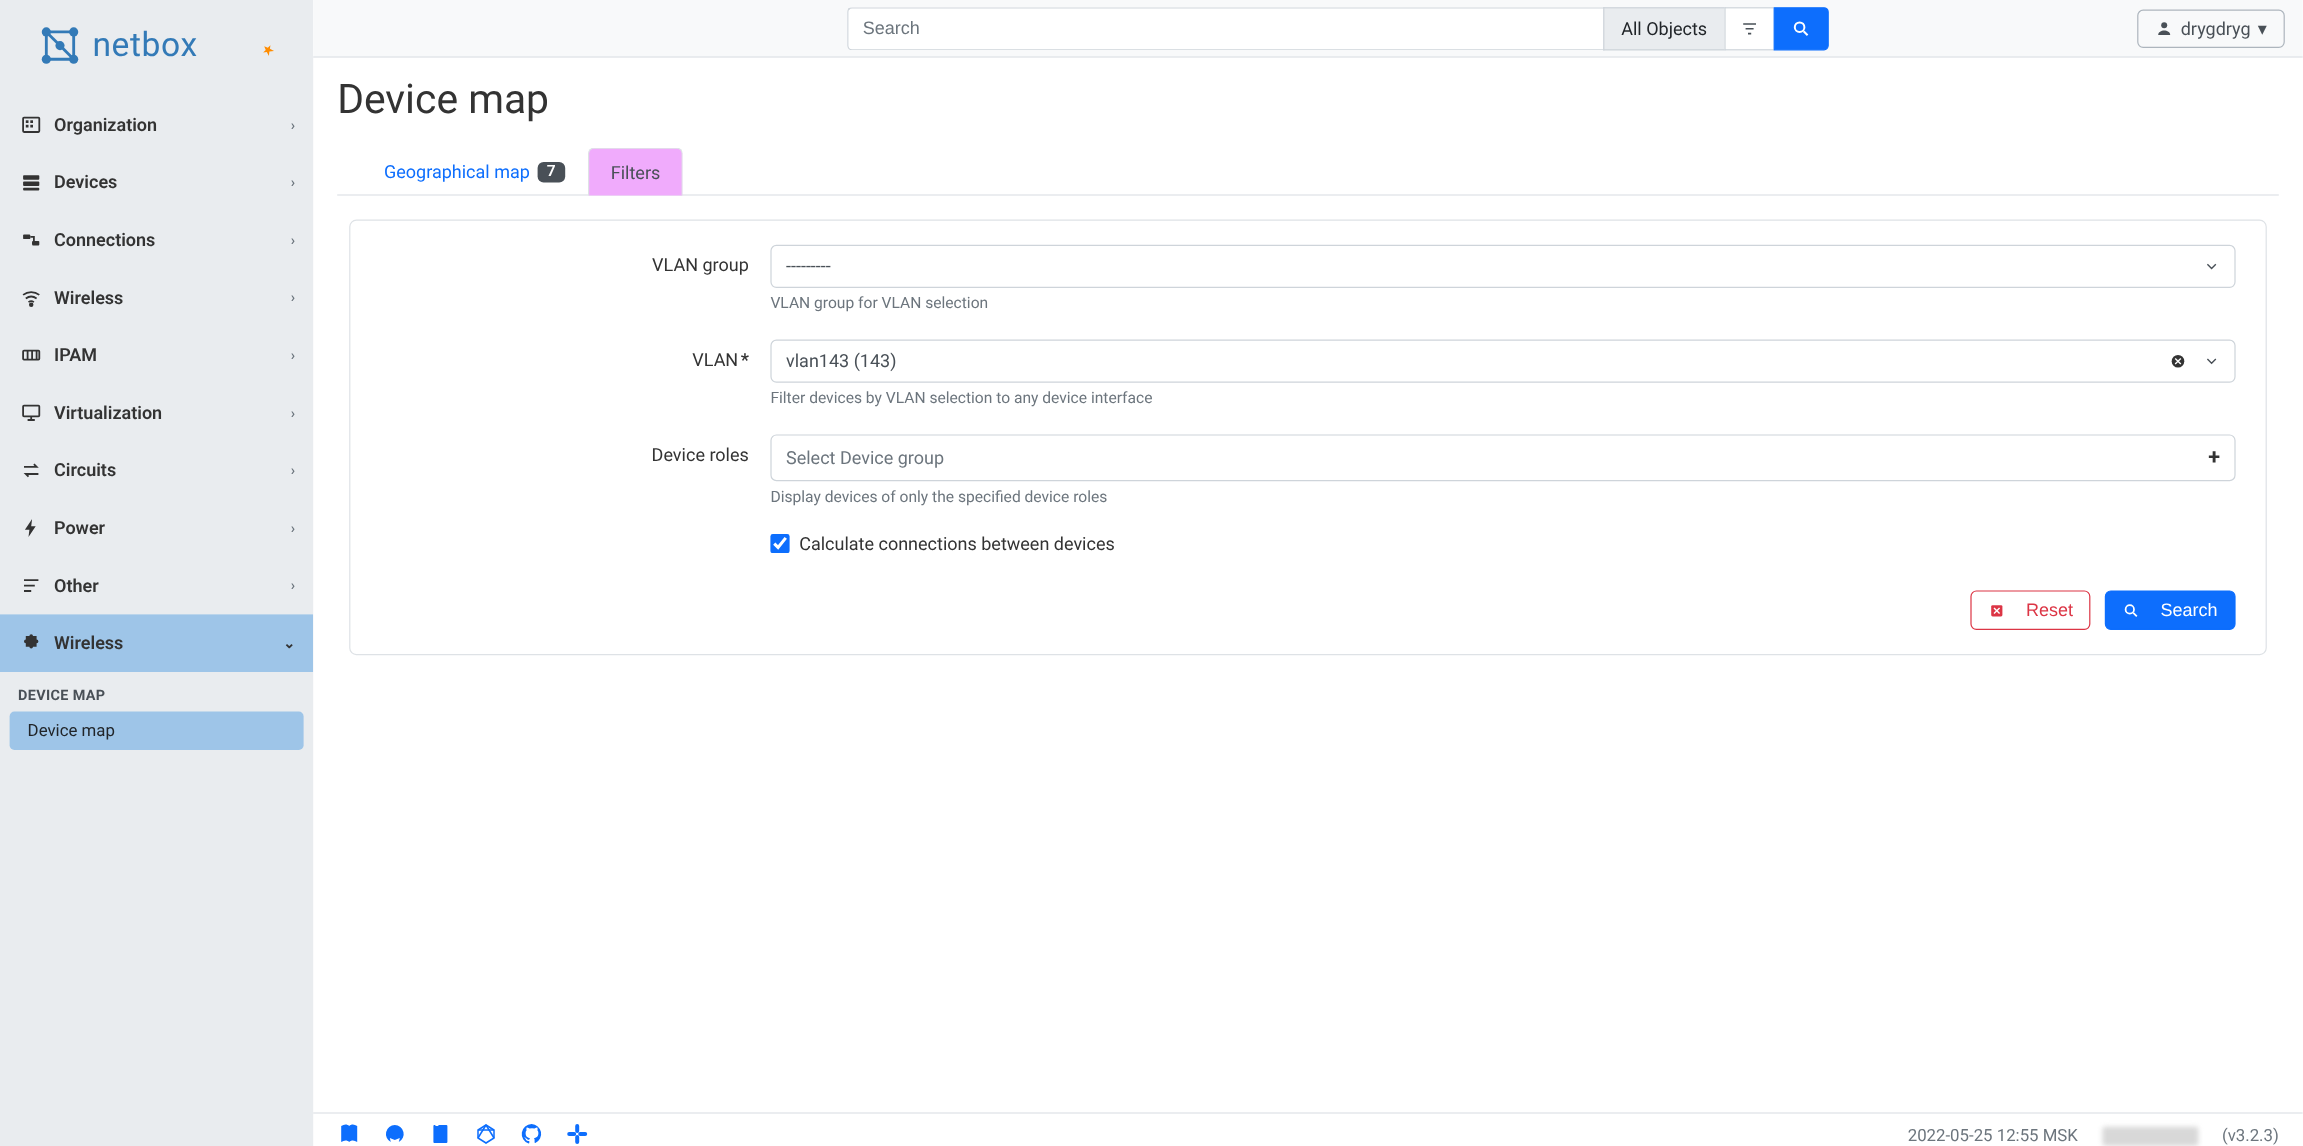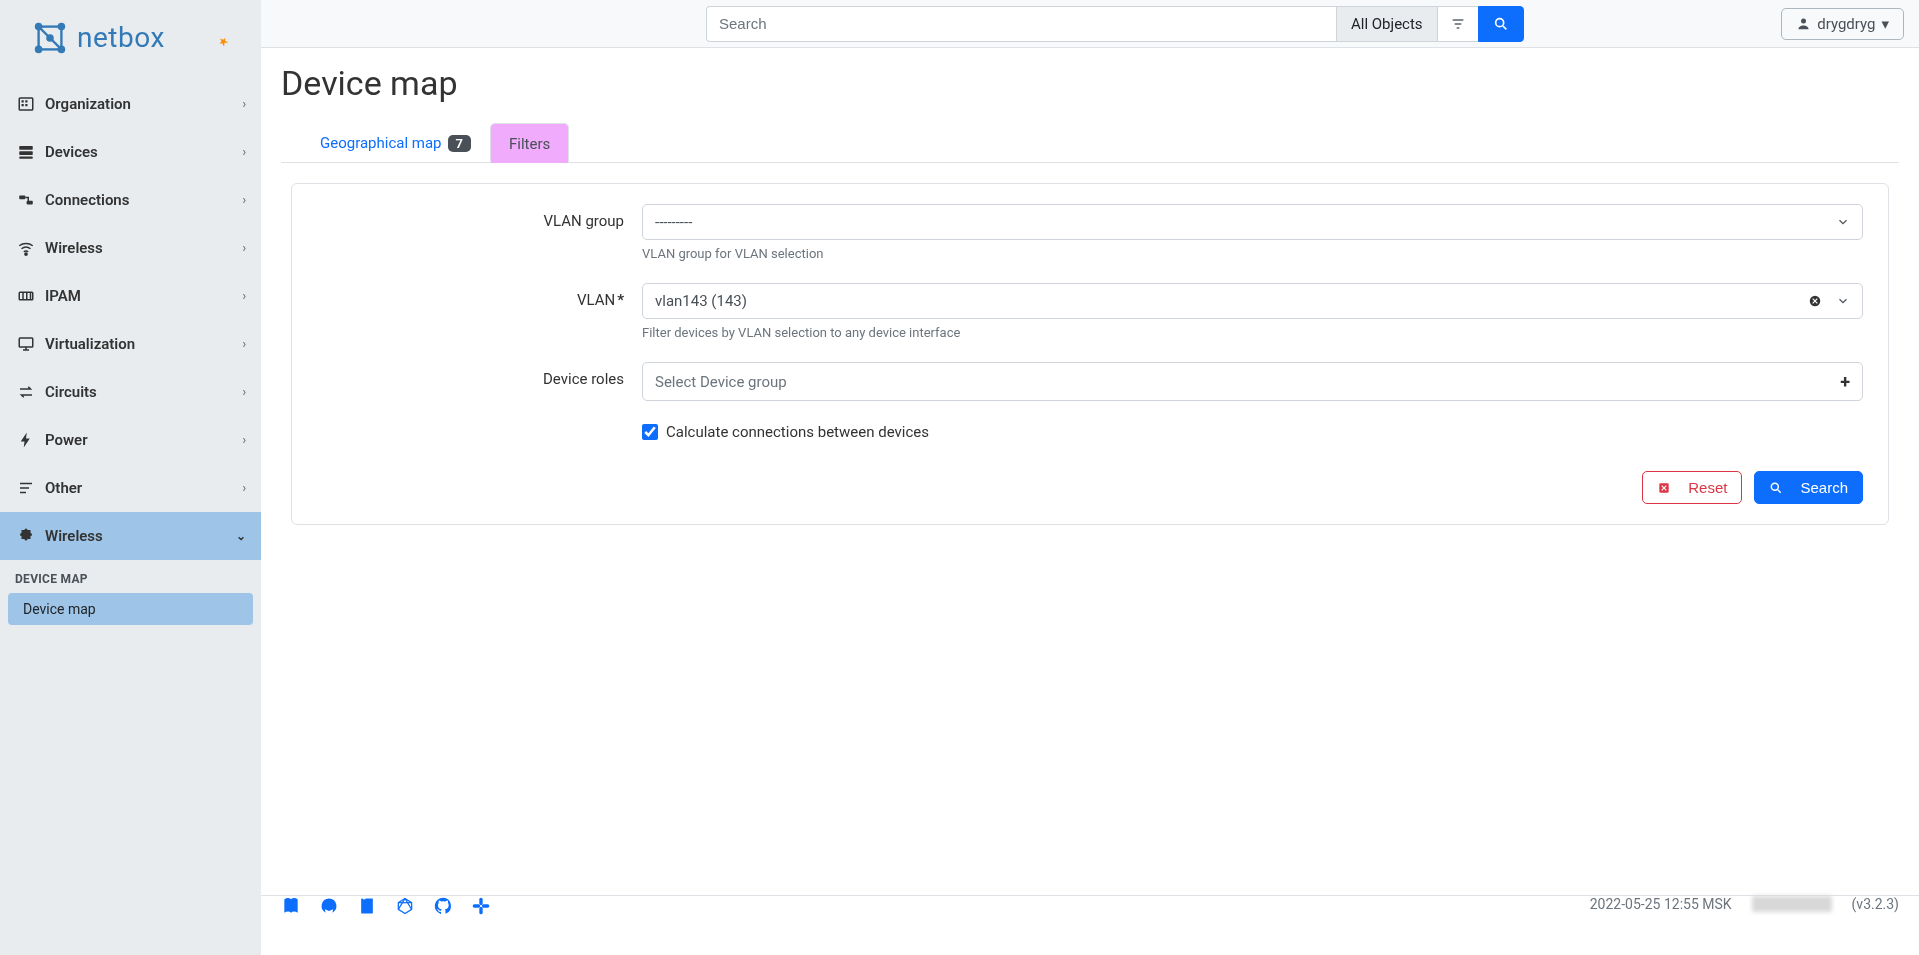--- a/index.html
+++ b/index.html
@@ -280,24 +280,24 @@
   background: #fff;
   border-color: #dc3545;
   color: #dc3545;
 }
 .btn-search {
   background: #0d6efd;
   border-color: #0d6efd;
   color: #fff;
 }
 .footer {
-  height: 60px;
+  height: 28px;
   border-top: 1px solid #dee2e6;
   display: flex;
-  align-items: flex-start;
+  align-items: flex-end;
   padding: 0 20px;
   font-size: 14px;
   color: #6c757d;
 }
 .footer-icons { display: flex; gap: 18px; }
 .footer-icons span { color: #0d6efd; cursor: pointer; font-size: 18px; }
 .footer-right { margin-left: auto; display: flex; align-items: center; gap: 20px; }
 .hostname-blur {
   width: 80px;
   height: 16px;
@@ -536,20 +536,21 @@
         </div>
       </div>
 
       <div class="form-row">
         <div class="form-label">Device roles</div>
         <div class="form-control-wrap">
           <div class="select-box placeholder">
             <span>Select Device group</span>
             <span class="plus">+</span>
           </div>
+          <div class="help-text">Display devices of only the specified device roles</div>
         </div>
       </div>
 
       <div class="check-row">
         <input type="checkbox" checked="" id="cc" style="">
         <label for="cc">Calculate connections between devices</label>
       </div>
 
       <div class="button-row">
         <button class="btn btn-reset">

